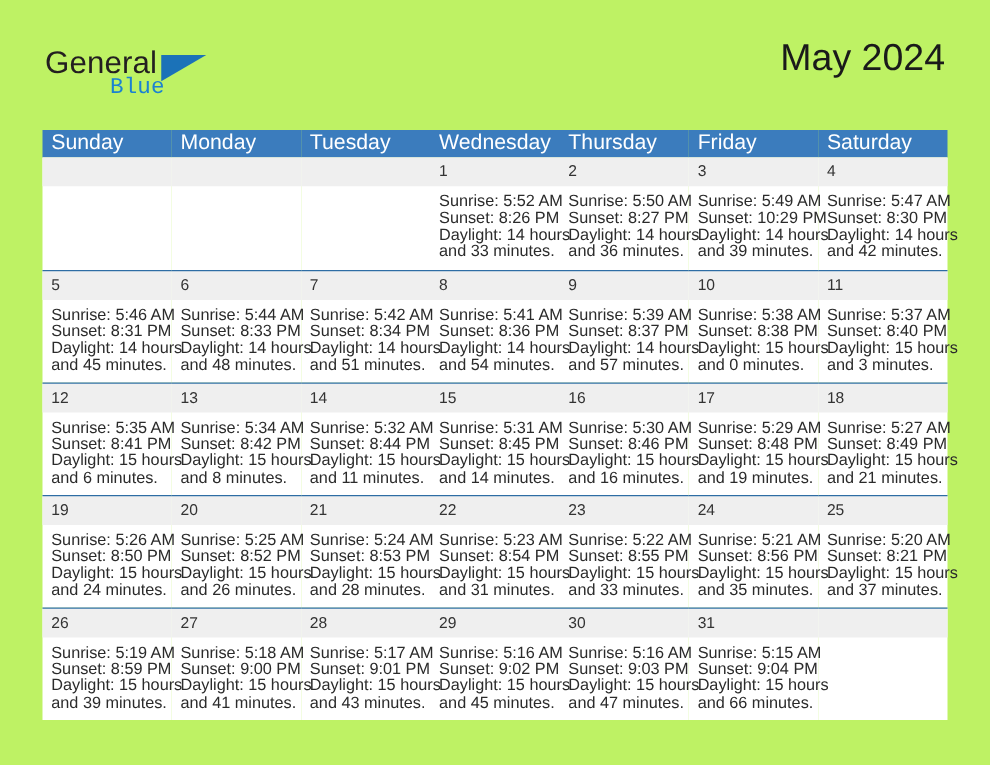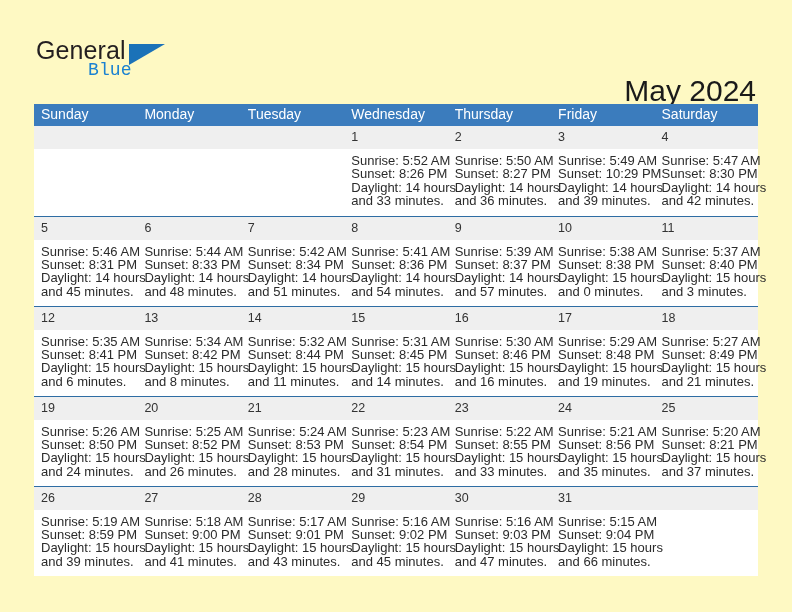--- a/index.html
+++ b/index.html
@@ -8,21 +8,21 @@
     padding: 0;
     width: 792px;
     height: 612px;
     background: #ffffff;
     font-family: "Liberation Sans", sans-serif;
   }
   .page {
     position: relative;
     width: 792px;
     height: 612px;
-    background: #fef9c3;
+    background: #bef264;
   }
 
   
   .header {
     position: absolute;
     left: 0;
     top: 0;
     width: 792px;
     height: 98px;
   }
@@ -58,21 +58,20 @@
     font-size: 18px;
     color: #1b82d1;
     letter-spacing: 0.1px;
     font-family: Liberation Mono, monospace;
   }
   .title-block {
     position: absolute;
     right: 36px;
     top: 30px;
     text-align: right;
-    margin-top: 44px;
   }
   .cal-title {
     font-size: 30px;
     color: #1a1a1a;
     line-height: 34px;
     white-space: nowrap;
   }
   .cal-subtitle {
     font-size: 14.5px;
     color: #1a1a1a;
@@ -87,21 +86,21 @@
     left: 34px;
     top: 104px;
     width: 724px;
     border-collapse: collapse;
     table-layout: fixed;
   }
   .calendar col { width: 103.43px; }
   .calendar th {
     background: #3b7cbd;
     color: #ffffff;
-    font-size: 14px;
+    font-size: 17px;
     font-weight: normal;
     text-align: left;
     padding: 2px 0 5px 7px;
     height: 22px;
     line-height: 12px;
   }
   .calendar td {
     vertical-align: top;
     padding: 0;
     height: 90px;

